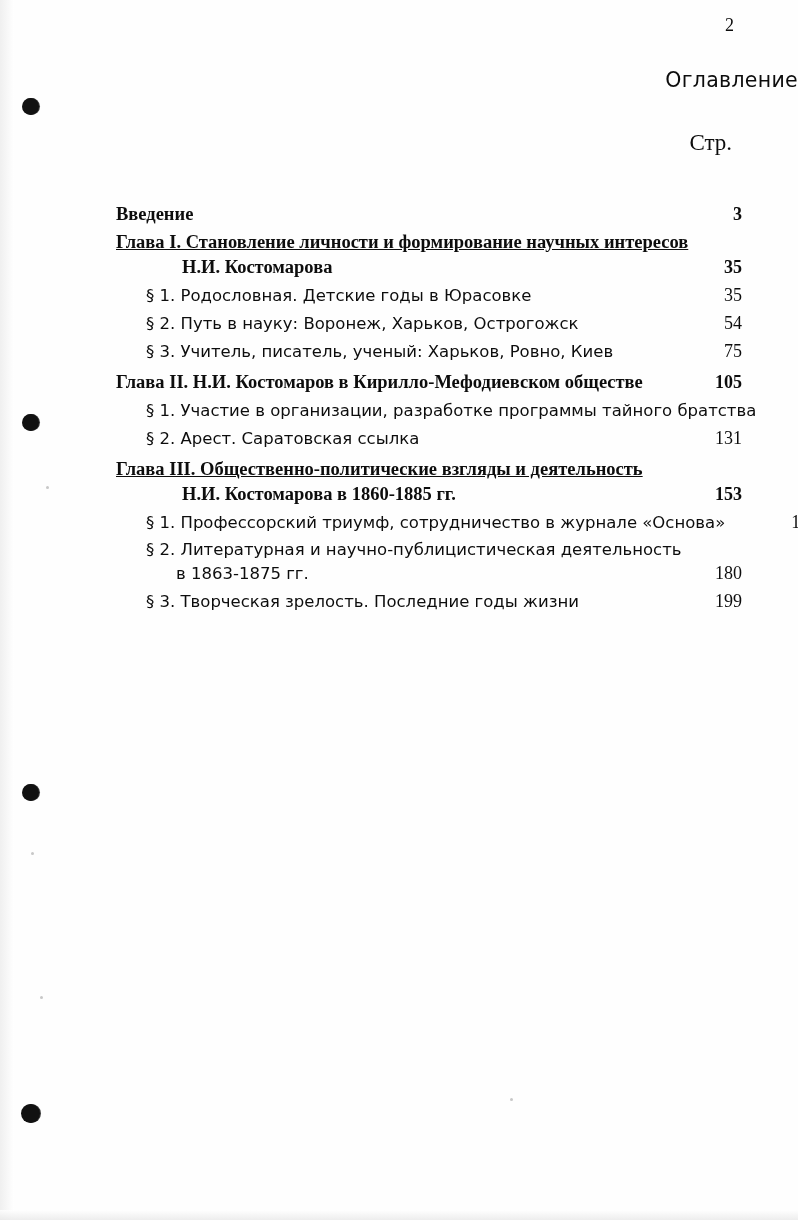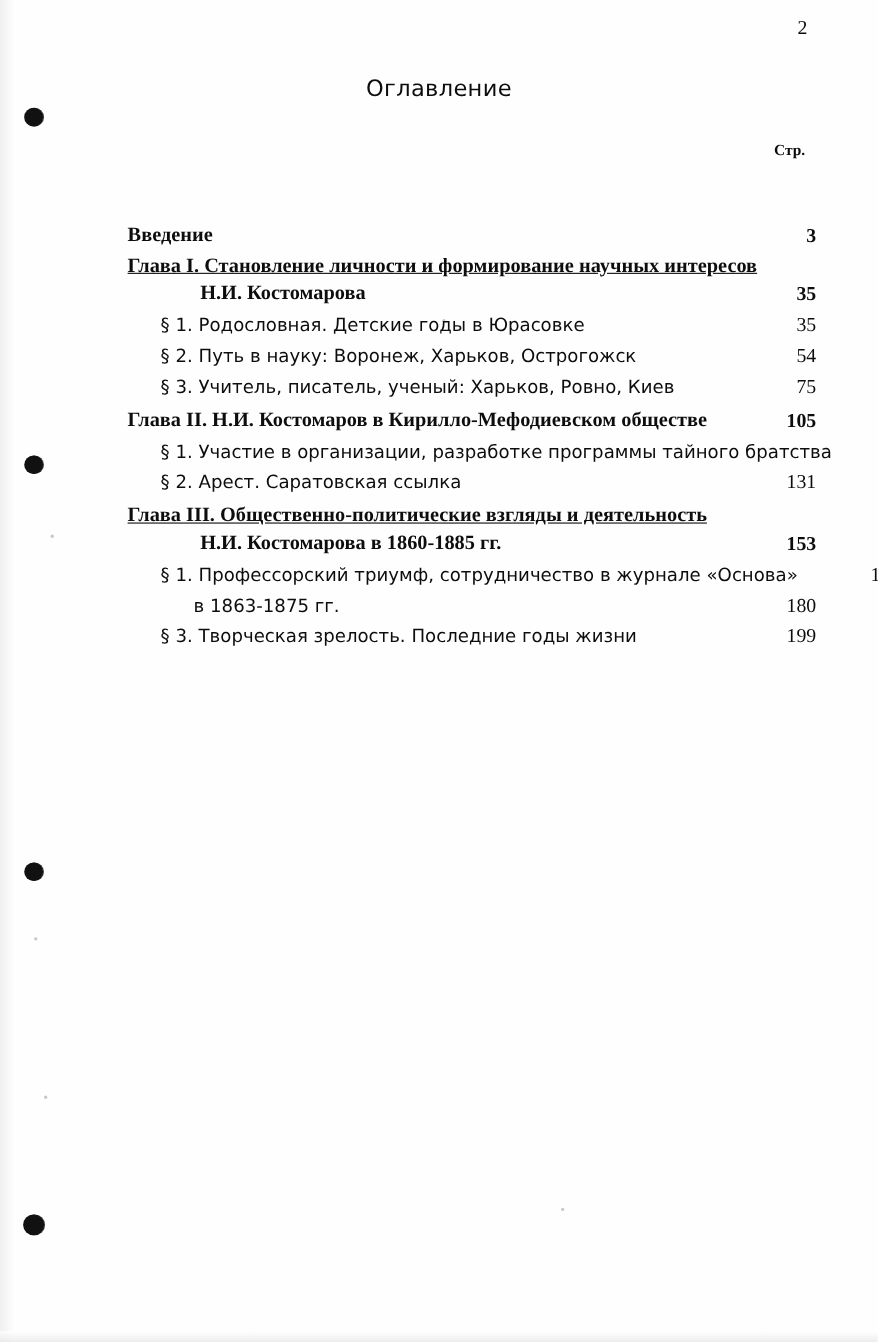--- a/index.html
+++ b/index.html
@@ -59,34 +59,34 @@
     border-radius: 50%;
     opacity: .55;
   }
 
   .content {
     position: absolute;
     left: 0; right: 0; top: 0;
   }
 
   .doc-title {
-    text-align: center;
+    text-align: right;
     font-size: 20.5px;
     font-weight: normal;
     letter-spacing: .3px;
     margin: 68px 0 0 0;
     font-family: "DejaVu Sans", sans-serif;
   }
 
   .page-col-label {
     position: absolute;
     top: 130px;
     right: 66px;
-    font-size: 14px;
-    font-weight: bold;
+    font-size: 23px;
+    font-weight: normal;
     font-family: "Liberation Serif", serif;
     margin-left: 16px;
   }
 
   .toc {
     position: absolute;
     top: 204px;
     left: 116px;
     width: 626px;
   }
@@ -241,20 +241,24 @@
       <div class="row lvl-chapter-cont">
         <span class="label">Н.И. Костомарова в 1860-1885 гг.</span>
         <span class="num">153</span>
       </div>
 
       <div class="row lvl-section">
         <span class="label">§ 1. Профессорский триумф, сотрудничество в журнале «Основа»</span>
         <span class="num">153</span>
       </div>
 
+      <div class="row lvl-section tight">
+        <span class="label">§ 2. Литературная и научно-публицистическая деятельность</span>
+        <span class="num"></span>
+      </div>
 
       <div class="row lvl-section-cont">
         <span class="label">в 1863-1875 гг.</span>
         <span class="num">180</span>
       </div>
 
       <div class="row lvl-section">
         <span class="label">§ 3. Творческая зрелость. Последние годы жизни</span>
         <span class="num">199</span>
       </div>

